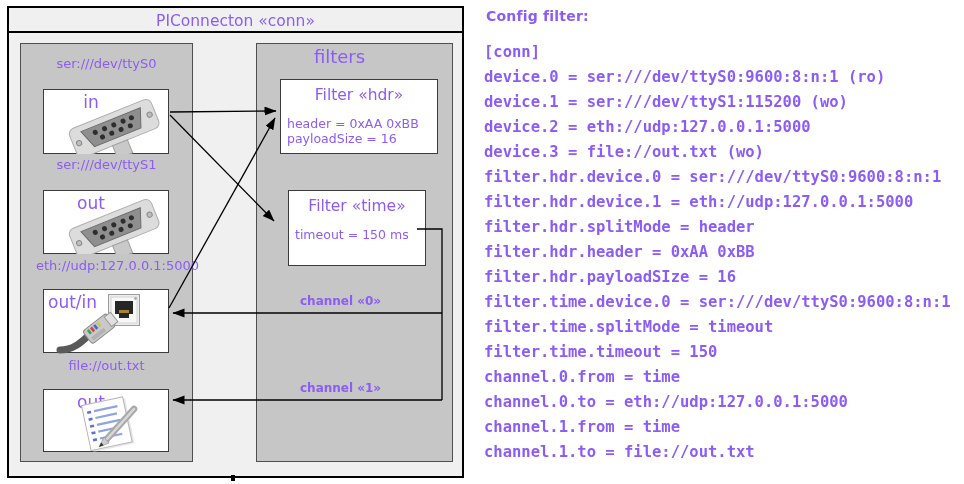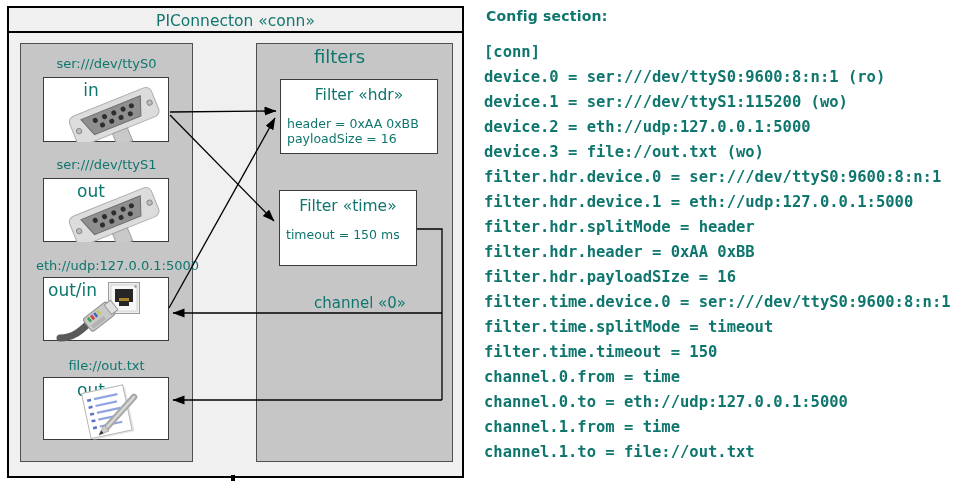--- a/index.html
+++ b/index.html
@@ -1,46 +1,46 @@
 <!DOCTYPE html>
 <html><head>
 <meta charset="utf-8">
 <style>
   html,body{margin:0;padding:0;background:#ffffff;}
   .stage{position:relative;width:964px;height:484px;background:#ffffff;
-         font-family:"DejaVu Sans", sans-serif;color:#0f766e;overflow:hidden;}
+         font-family:"DejaVu Sans", sans-serif;color:#8b5cf6;overflow:hidden;}
 
   
   .outer{position:absolute;left:7px;top:6px;width:457px;height:472px;
          box-sizing:border-box;border:2.5px solid #000;background:#f0f0f0;}
   .outer-title{position:absolute;left:0;top:0;width:100%;height:25px;
          box-sizing:border-box;border-bottom:2px solid #000;
          text-align:center;font-size:15.5px;padding-top:4px;}
 
   
   .panel{position:absolute;box-sizing:border-box;background:#c6c6c6;border:1.3px solid #4f4f4f;}
   .panel-devices{left:20px;top:43px;width:173px;height:419px;}
   .panel-filters{left:256px;top:43px;width:197px;height:419px;}
   .filters-title{position:absolute;left:256px;top:46px;width:167px;text-align:center;font-size:18px;}
 
   
   .devlabel{position:absolute;left:20px;width:173px;text-align:center;font-size:13px;}
   .devbox{position:absolute;left:43px;width:126px;box-sizing:border-box;
-          background:#ffffff;border:1.6px solid #3c3c3c;}
+          background:#ffffff;border:1.6px solid #3c3c3c;margin-top:12px;}
   .port{position:absolute;top:2px;left:16px;width:62px;text-align:center;font-size:17px;}
   .port-left{left:4px;width:auto;text-align:left;}
   .dev-icon{position:absolute;}
 
   
   .filterbox{position:absolute;box-sizing:border-box;background:#ffffff;border:1.6px solid #3c3c3c;}
   .filter-title{position:absolute;top:6px;left:0;width:100%;text-align:center;font-size:15.5px;}
   .filter-attrs{position:absolute;top:36px;left:6px;right:2px;font-size:12.5px;line-height:15px;white-space:pre;}
 
   
-  .chlabel{position:absolute;left:300px;width:120px;text-align:center;font-size:15px;z-index:6;}
+  .chlabel{position:absolute;left:300px;width:120px;text-align:left;font-size:12px;z-index:6;font-weight:bold;}
 
   
   .overlay{position:absolute;left:0;top:0;z-index:20;pointer-events:none;}
   .overlay line,.overlay polyline{stroke:#000;stroke-width:1.3;fill:none;}
 
   .notch{position:absolute;left:231px;top:475px;width:4px;height:6px;background:#000;}
 
   
   .config-heading{position:absolute;left:486px;top:8px;font-size:14px;font-weight:bold;
         font-family:"DejaVu Sans", sans-serif;letter-spacing:0.2px;}
@@ -155,44 +155,45 @@
       <polygon points="29,53 39,49 34,43" fill="#cdcdcd" stroke="#8a8a8a" stroke-width="0.6"></polygon>
       <polygon points="29,53 33.6,51.2 31.2,48.6" fill="#333333"></polygon>
     </svg>
   </div>
 
   <div class="filterbox" style="left:280px;top:79px;width:158px;height:75px;">
     <div class="filter-title">Filter «hdr»</div>
     <div class="filter-attrs">header = 0xAA 0xBB
 payloadSize = 16</div>
   </div>
-  <div class="filterbox" style="left:279px;top:190px;width:138px;height:76px;">
+  <div class="filterbox" style="left:288px;top:190px;width:138px;height:76px;">
     <div class="filter-title">Filter «time»</div>
     <div class="filter-attrs">timeout = 150 ms</div>
   </div>
 
   <div class="chlabel" style="top:294px;">channel «0»</div>
+  <div class="chlabel" style="top:381px;">channel «1»</div>
 
   <svg class="overlay" width="964" height="484" viewBox="0 0 964 484">
     <defs>
       <marker id="arr" markerWidth="13" markerHeight="10" refX="11.5" refY="4.5" orient="auto" markerUnits="userSpaceOnUse">
         <path d="M0,0 L12,4.5 L0,9 Z" fill="#000"></path>
       </marker>
     </defs>
     <line x1="170" y1="112" x2="276" y2="111" marker-end="url(#arr)"></line>
     <line x1="170" y1="115" x2="274" y2="221" marker-end="url(#arr)"></line>
     <line x1="169" y1="308" x2="275" y2="118" marker-end="url(#arr)"></line>
     <polyline points="417,229 442,229 442,400"></polyline>
     <line x1="442" y1="313" x2="173" y2="313" marker-end="url(#arr)"></line>
     <line x1="442" y1="400" x2="173" y2="400" marker-end="url(#arr)"></line>
   </svg>
 
   <div class="notch"></div>
 
-  <div class="config-heading">Config section:</div>
+  <div class="config-heading">Config filter:</div>
   <pre class="config-body">[conn]
 device.0 = ser:///dev/ttyS0:9600:8:n:1 (ro)
 device.1 = ser:///dev/ttyS1:115200 (wo)
 device.2 = eth://udp:127.0.0.1:5000
 device.3 = file://out.txt (wo)
 filter.hdr.device.0 = ser:///dev/ttyS0:9600:8:n:1
 filter.hdr.device.1 = eth://udp:127.0.0.1:5000
 filter.hdr.splitMode = header
 filter.hdr.header = 0xAA 0xBB
 filter.hdr.payloadSIze = 16

